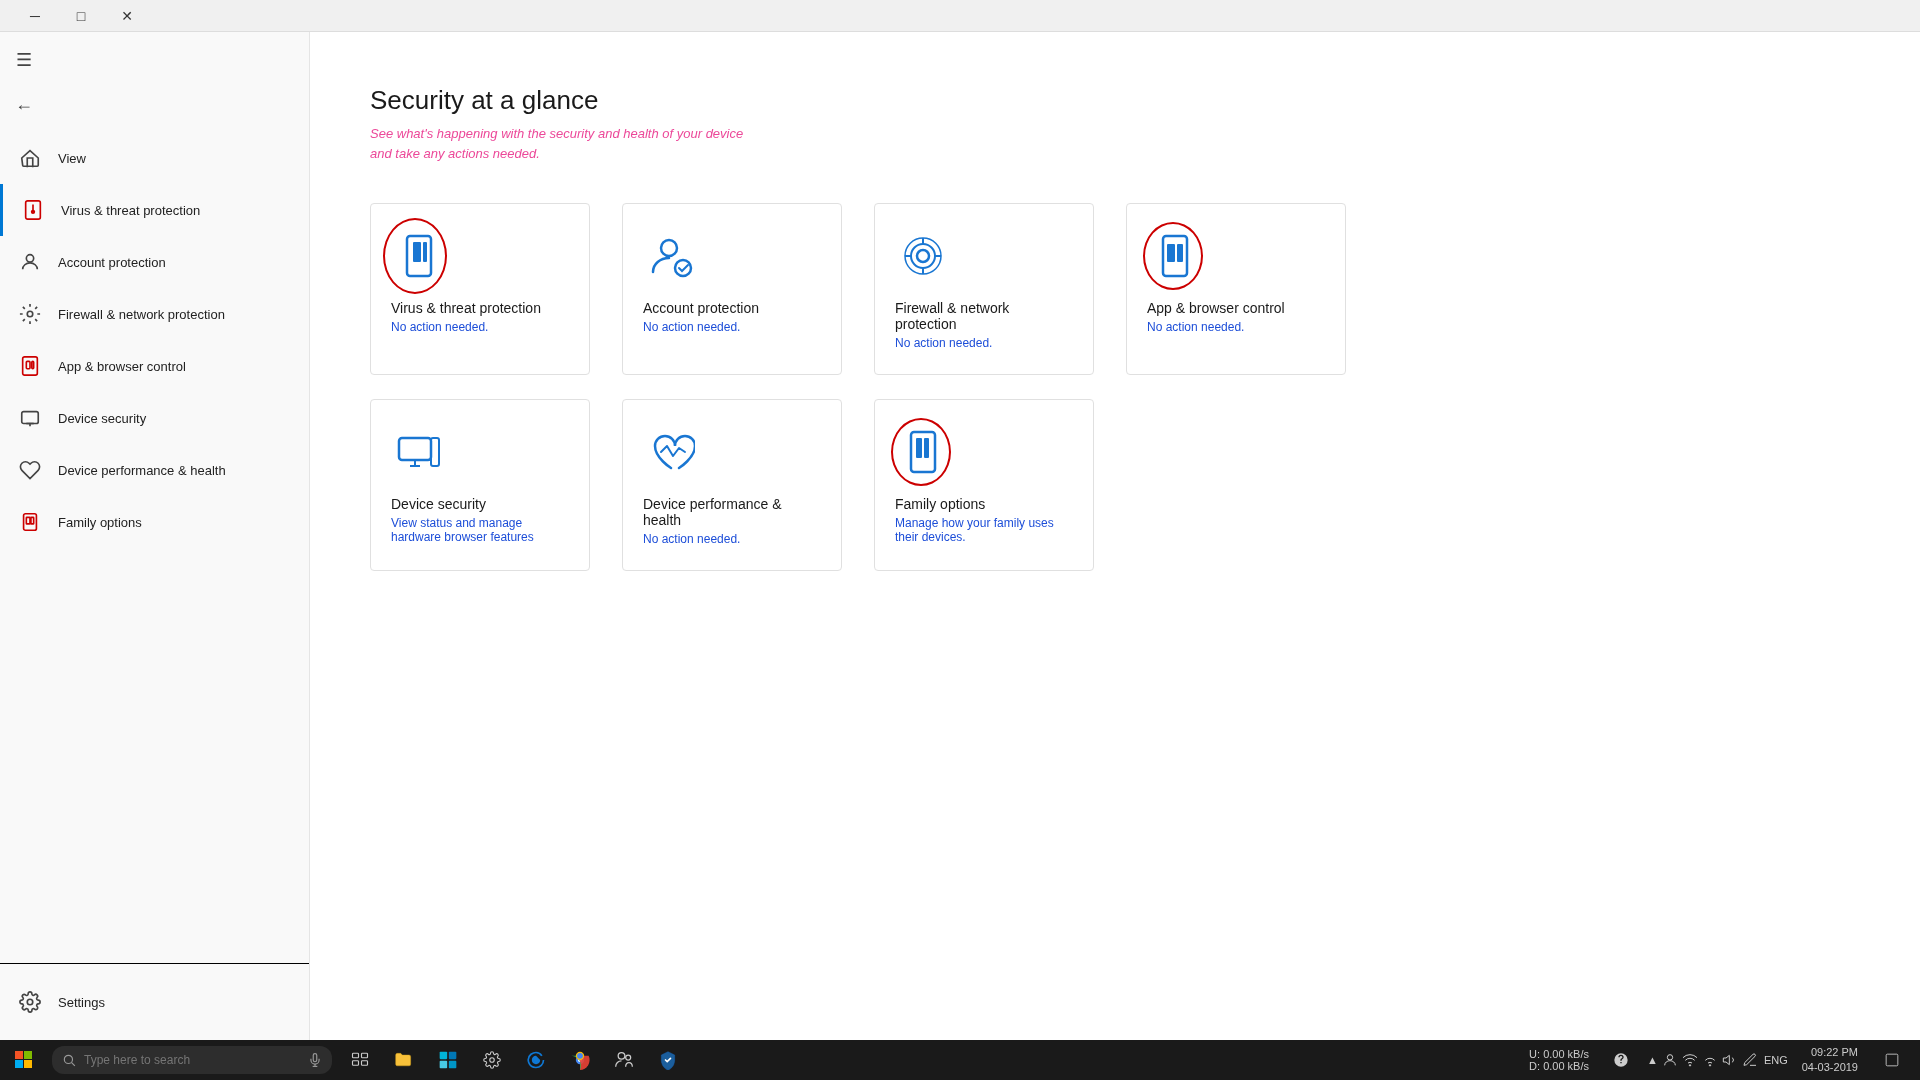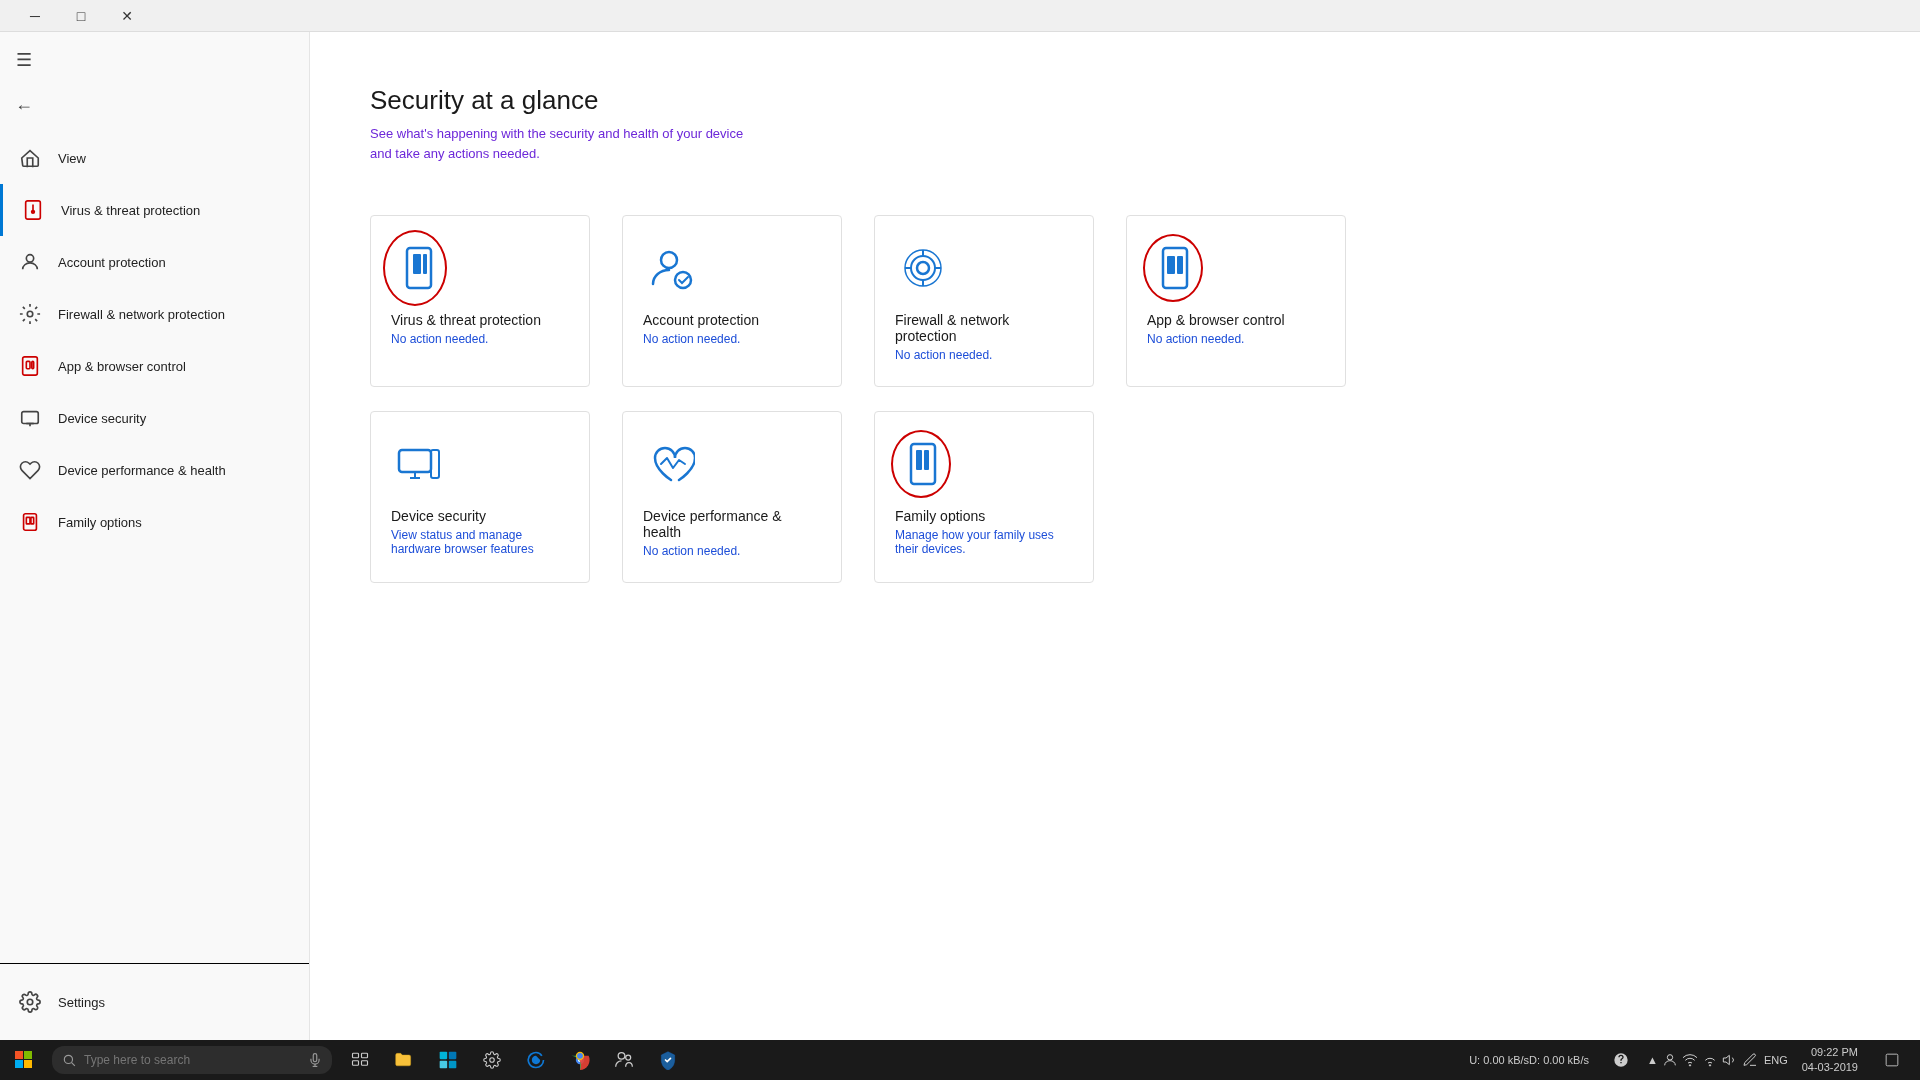--- a/index.html
+++ b/index.html
@@ -71,21 +71,21 @@
     }
 
     
     .main-content {
       flex: 1;
       padding: 53px 60px;
       overflow-y: auto;
       background: #fff;
     }
     .page-title { font-size: 26px; font-weight: 300; color: #1a1a1a; margin-bottom: 8px; }
-    .page-subtitle { font-size: 13px; color: #6d28d9; margin-bottom: 52px; line-height: 1.5; }
+    .page-subtitle { font-size: 13px; color: #ec4899; margin-bottom: 40px; line-height: 1.5; font-style: italic; }
 
     
     .cards-grid {
       display: grid;
       grid-template-columns: repeat(4, 220px);
       gap: 24px 32px;
     }
     .card {
       background: #fff;
       border: 1px solid #e0e0e0;
@@ -474,21 +474,21 @@
 
     <div class="taskbar-icon-btn">
       <svg width="20" height="20" viewBox="0 0 24 24" fill="none">
         <path d="M12 2L4 6v6c0 5.5 3.5 10.7 8 12 4.5-1.3 8-6.5 8-12V6L12 2z" fill="#1b5e9c" stroke="#1565c0" stroke-width="0.5"></path>
         <path d="M9 12l2 2 4-4" stroke="#fff" stroke-width="2" stroke-linecap="round"></path>
       </svg>
     </div>
   </div>
 
   <div class="taskbar-systray">
-    <div style="display:flex;flex-direction:row;align-items:flex-end;margin-right:6px;">
+    <div style="display:flex;flex-direction:column;align-items:flex-end;margin-right:6px;">
       <span class="systray-text">U: <span>0.00 kB/s</span></span>
       <span class="systray-text">D: <span>0.00 kB/s</span></span>
     </div>
     <div class="taskbar-icon-btn">
       <svg width="16" height="16" viewBox="0 0 24 24" fill="#ccc">
           <path d="M12 2a10 10 0 100 20A10 10 0 0012 2zm1 15h-2v-2h2v2zm0-4h-2c0-3.5 3-3 3-5a2 2 0 00-4 0H8a4 4 0 018 0c0 2.5-3 2.5-3 5z"></path>
         </svg>
     </div>
     <div style="display:flex;align-items:center;gap:4px;">
       <span style="font-size:11px;color:#ccc;">▲</span>

